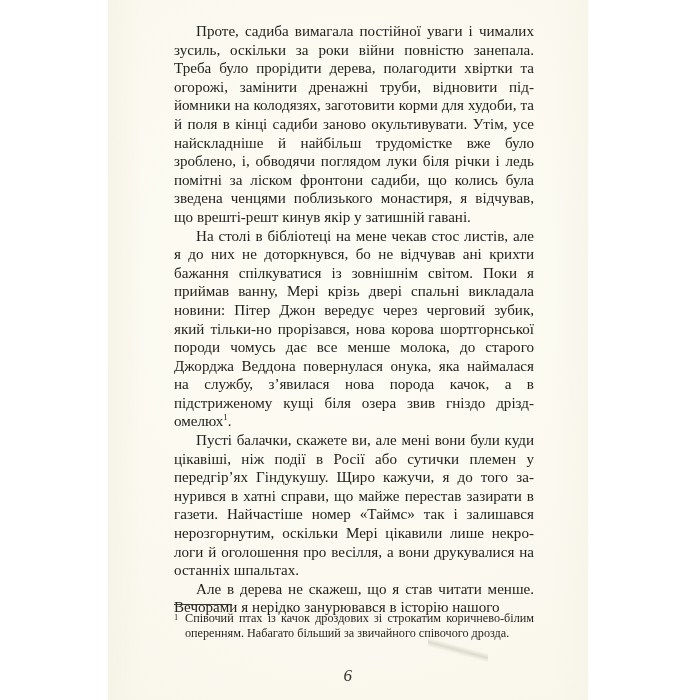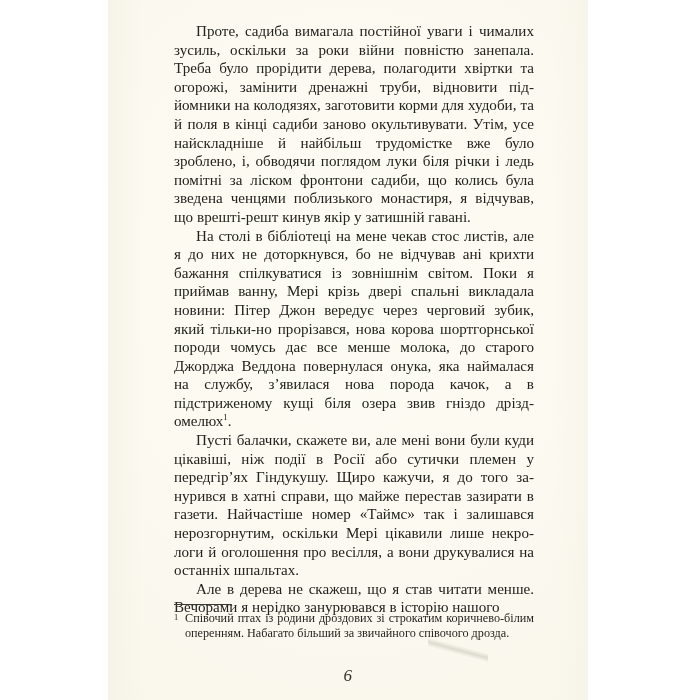--- a/index.html
+++ b/index.html
@@ -134,19 +134,19 @@
     <p class="body-paragraph">Пусті балачки, скажете ви, але мені вони були куди цікавіші, ніж події в Росії або сутички племен у передгір’ях Гіндукушу. Щиро кажучи, я до того за­нурився в хатні справи, що майже перестав зазирати в газети. Найчастіше номер «Таймс» так і залишався нерозгорнутим, оскільки Мері цікавили лише некро­логи й оголошення про весілля, а вони друкувалися на останніх шпальтах.</p>
 
     <p class="body-paragraph">Але в дерева не скажеш, що я став читати менше. Вечорами я нерідко занурювався в історію нашого</p>
 
   </div>
 
   <div id="footnote-block">
     <div id="footnote-rule"></div>
     <div class="footnote-item">
       <span class="footnote-marker">1</span>
-      <span class="footnote-text">Співочий птах із родини дроздових зі строкатим коричнево-білим оперенням. Набагато більший за звичайного співочо­го дрозда.</span>
+      <span class="footnote-text">Співочий птах із качок дроздових зі строкатим коричнево-білим оперенням. Набагато більший за звичайного співочо­го дрозда.</span>
     </div>
   </div>
 
   <div id="page-folio">6</div>
 
 </div>
 
 </body></html>

